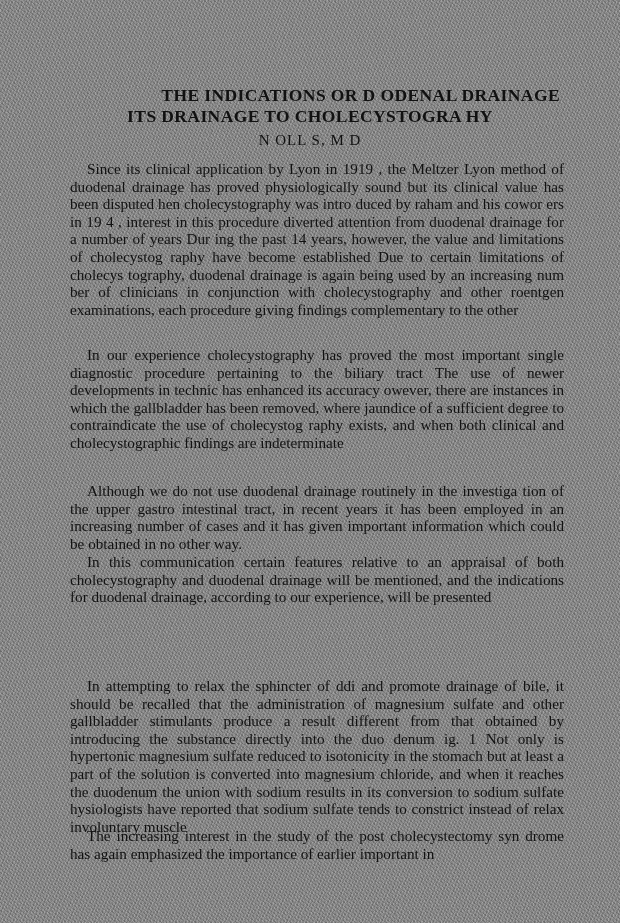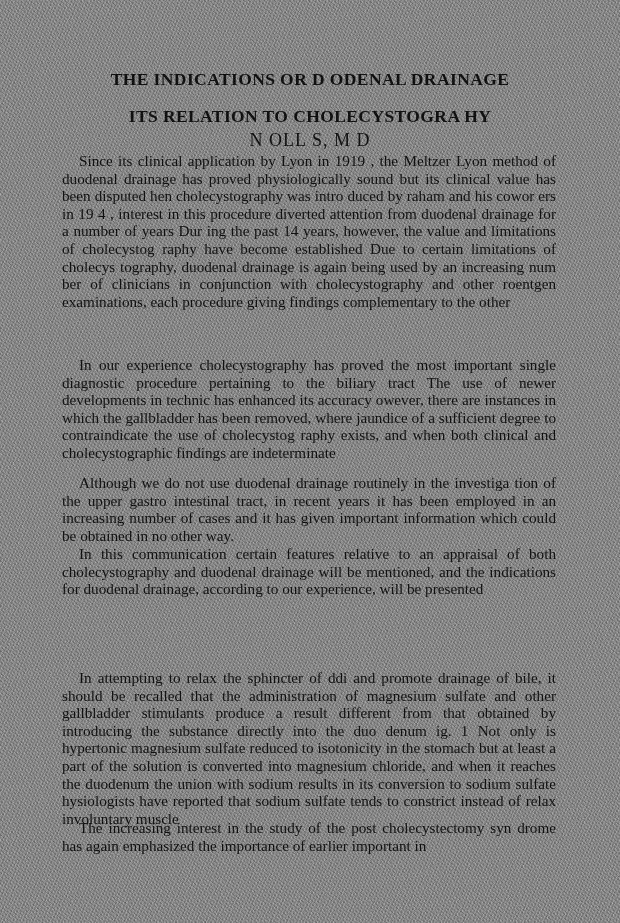--- a/index.html
+++ b/index.html
@@ -13,45 +13,45 @@
     font-family: "Liberation Serif", "DejaVu Serif", serif;
     color: #111;
     position: relative;
   }
   .page { position: absolute; left: 0; top: 0; width: 620px; height: 923px; }
   .title {
     position: absolute; left: 60px; width: 500px; text-align: center;
     font-weight: bold; font-size: 17.5px; letter-spacing: 0.4px; line-height: 22px;
     margin: 0;
   }
-  .title.l1 { top: 68px; }
+  .title.l1 { top: 84px; text-align: right; }
   .title.l2 { top: 105px; }
   .author {
     position: absolute; left: 60px; width: 500px; top: 130px; text-align: center;
-    font-size: 18px; line-height: 20px; letter-spacing: 1px;
+    font-size: 15px; line-height: 20px; letter-spacing: 1px;
   }
   .para {
     position: absolute; left: 62px; width: 494px;
     font-size: 15.2px; line-height: 17.6px;
-    text-align: justify; margin: 0;
+    text-align: justify; margin: 8px;
   }
   .para .indent { display: inline-block; width: 17px; }
   #p1 { top: 152px; }
-  #p2 { top: 356px; }
+  #p2 { top: 338px; }
   #p3 { top: 474px; }
   #p4 { top: 545px; }
   #p5 { top: 669px; }
   #p6 { top: 819px; }
 </style>
 </head>
 <body>
 
 <div class="page">
   <h1 class="title l1">THE INDICATIONS   OR D  ODENAL DRAINAGE</h1>
-  <h1 class="title l2">ITS RELATION  TO  CHOLECYSTOGRA  HY</h1>
+  <h1 class="title l2">ITS DRAINAGE  TO  CHOLECYSTOGRA  HY</h1>
   <div class="author">N    OLL    S, M D</div>
 
   <p class="para" id="p1"><span class="indent"></span><span>Since its clinical application by Lyon in 1919 , the Meltzer Lyon method of duodenal drainage has proved physiologically sound but its clinical value has been disputed      hen cholecystography was intro duced by  raham and his cowor  ers in 19  4 , interest in this procedure diverted attention from duodenal drainage for a number of years   Dur ing the past 14 years, however, the value and limitations of cholecystog raphy have become established   Due to certain limitations of cholecys tography, duodenal drainage is again being used by an increasing num ber of clinicians in conjunction with cholecystography and other roentgen examinations, each procedure giving findings complementary to the other</span></p>
   <p class="para" id="p2"><span class="indent"></span><span>In our experience cholecystography has proved the most important single diagnostic procedure pertaining to the biliary tract   The use of newer developments in technic       has enhanced its accuracy    owever, there are instances in which the gallbladder has been removed, where jaundice of a sufficient degree to contraindicate the use of cholecystog raphy exists, and when both clinical and cholecystographic findings are indeterminate</span></p>
   <p class="para" id="p3"><span class="indent"></span><span>Although we do not use duodenal drainage routinely in the investiga tion of the upper gastro intestinal tract, in recent years it has been employed in an increasing number of cases and it has given important information which could be obtained in no other way.</span></p>
   <p class="para" id="p4"><span class="indent"></span><span>In this communication certain features relative to an appraisal of both cholecystography and duodenal drainage will be mentioned, and the indications for duodenal drainage, according to our experience, will be presented</span></p>
   <p class="para" id="p5"><span class="indent"></span><span>In attempting to relax the sphincter of   ddi and promote drainage of bile, it should be recalled that the administration of magnesium sulfate and other gallbladder stimulants                    produce a result different from that obtained by introducing the substance directly into the duo denum    ig. 1    Not only is hypertonic magnesium sulfate reduced to isotonicity in the stomach but at least a part of the solution is converted into magnesium chloride, and when it reaches the duodenum the union with sodium results in its conversion to sodium sulfate     hysiologists have reported that sodium sulfate tends to constrict instead of relax involuntary muscle</span></p>
   <p class="para" id="p6"><span class="indent"></span><span>The increasing interest in the study of the   post cholecystectomy syn drome  has again emphasized the importance of earlier important in</span></p>
 </div>
 

